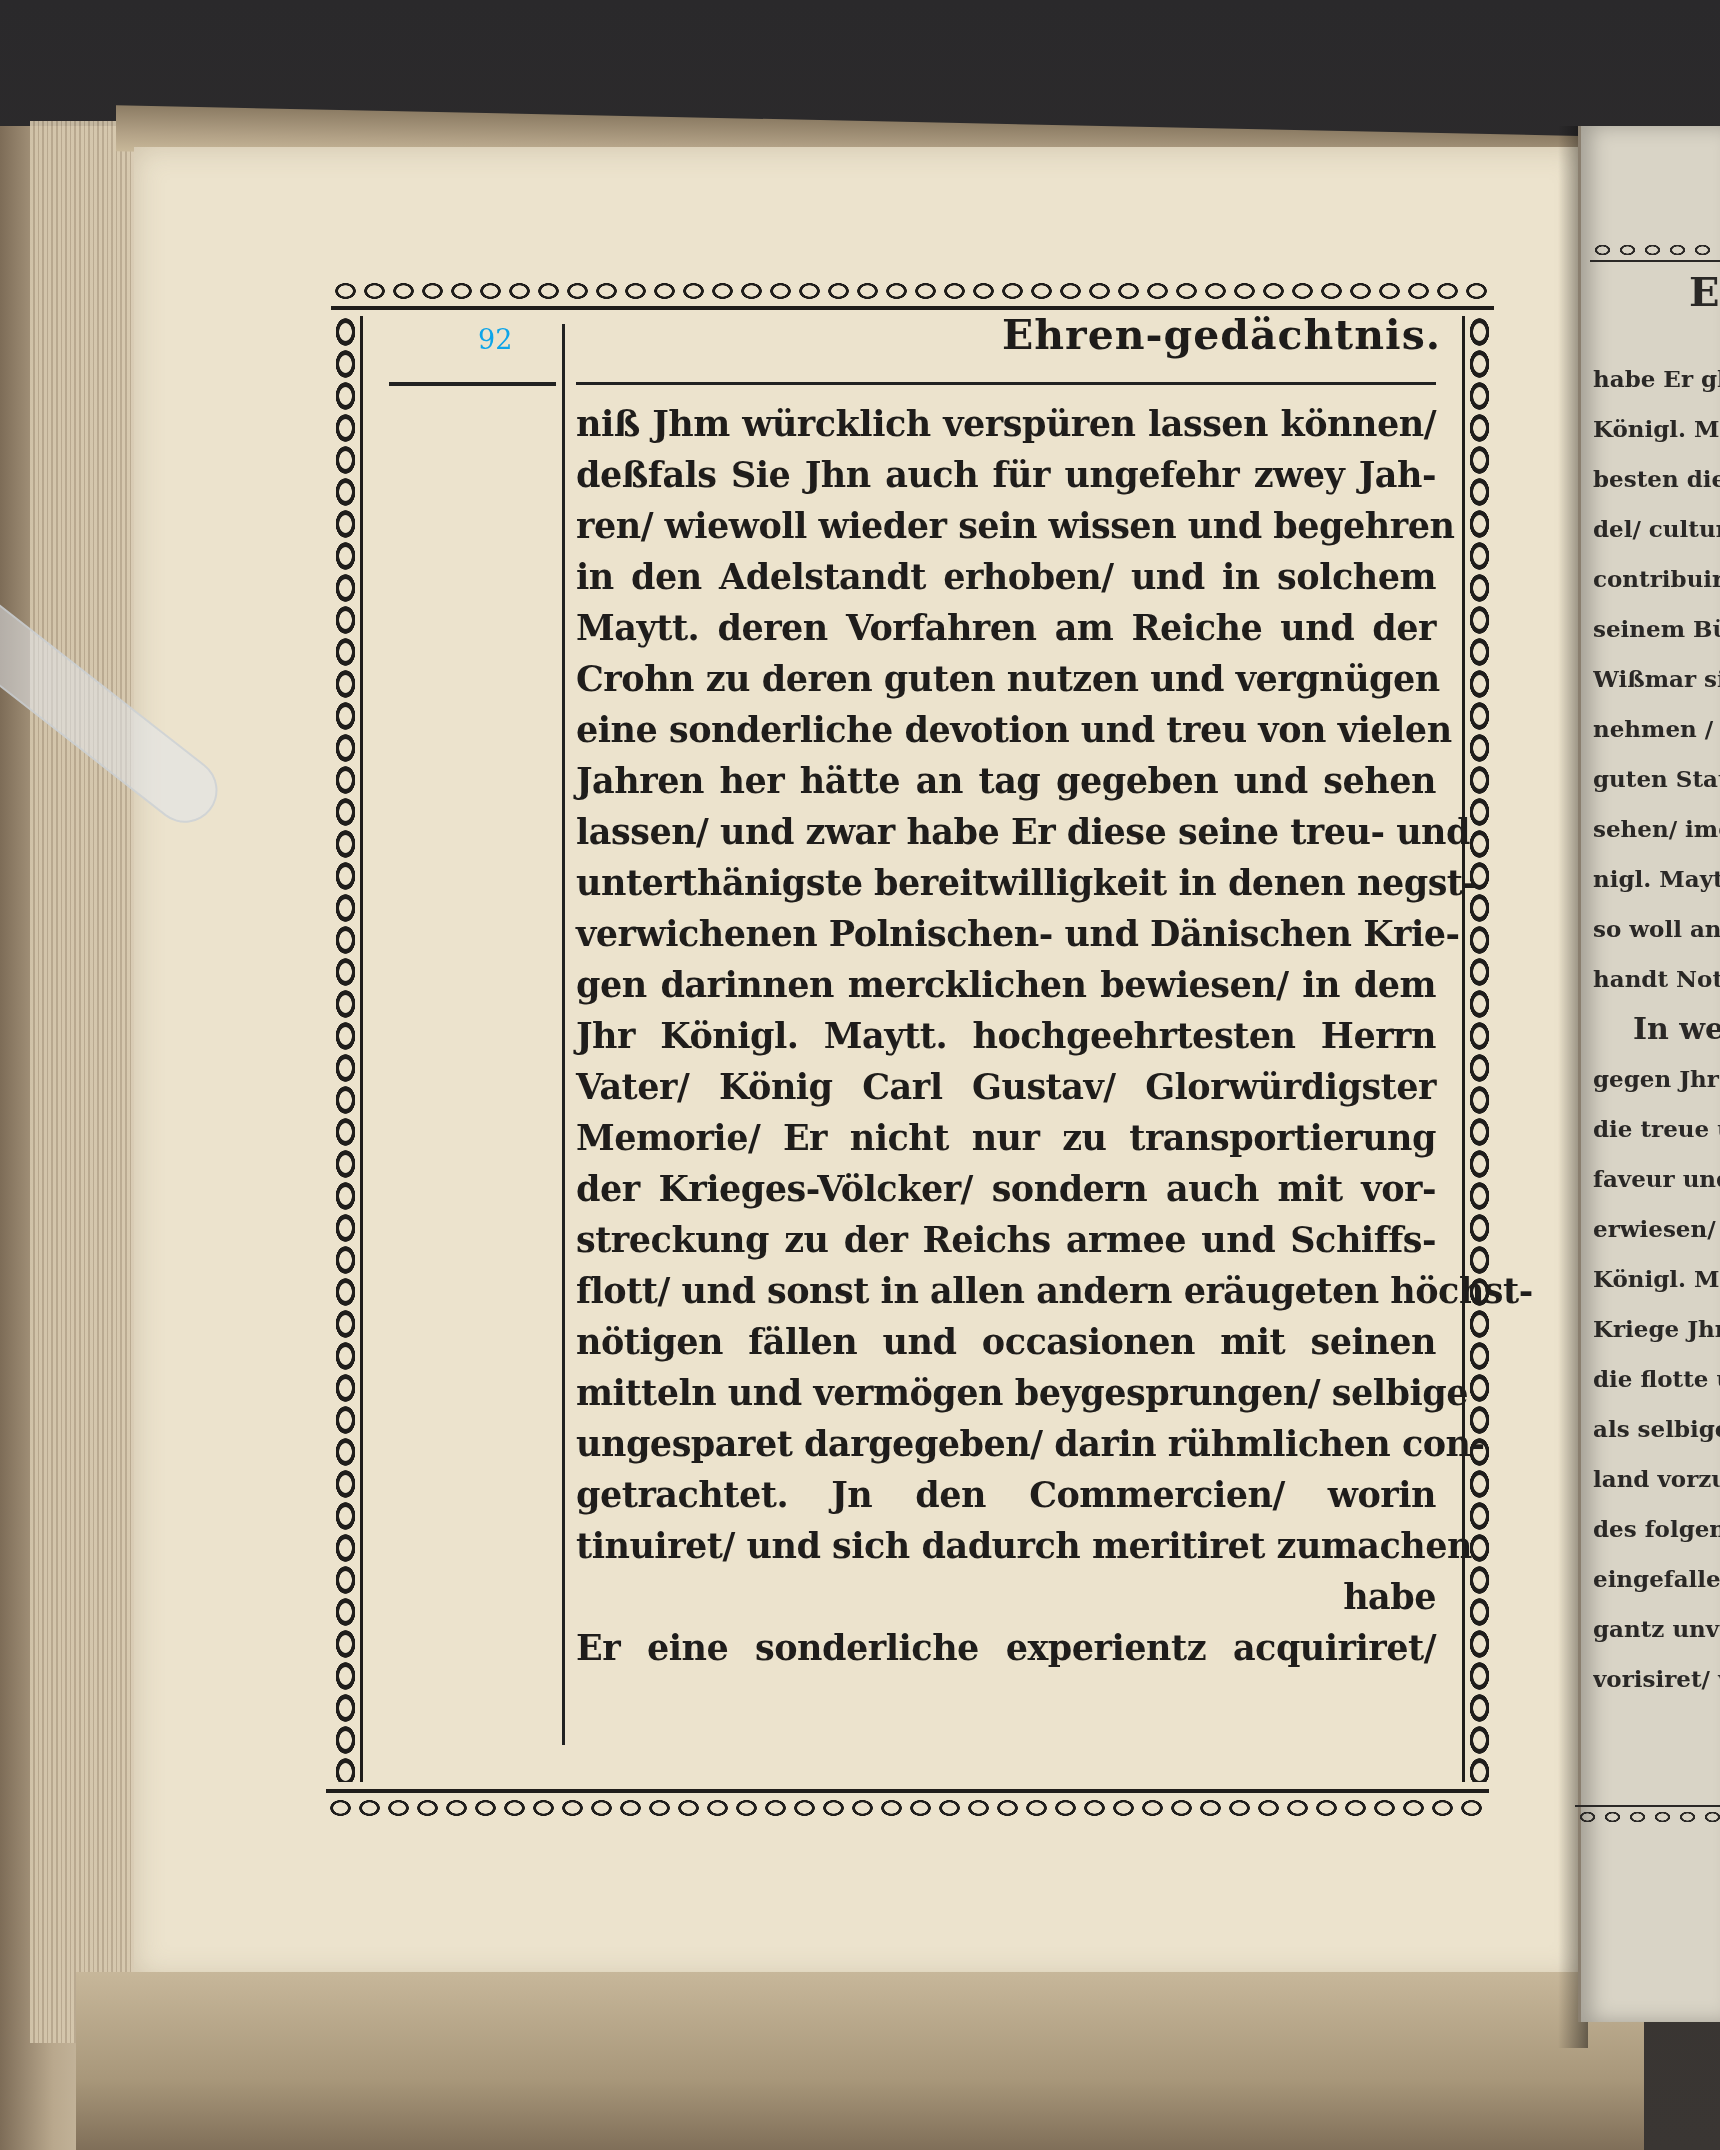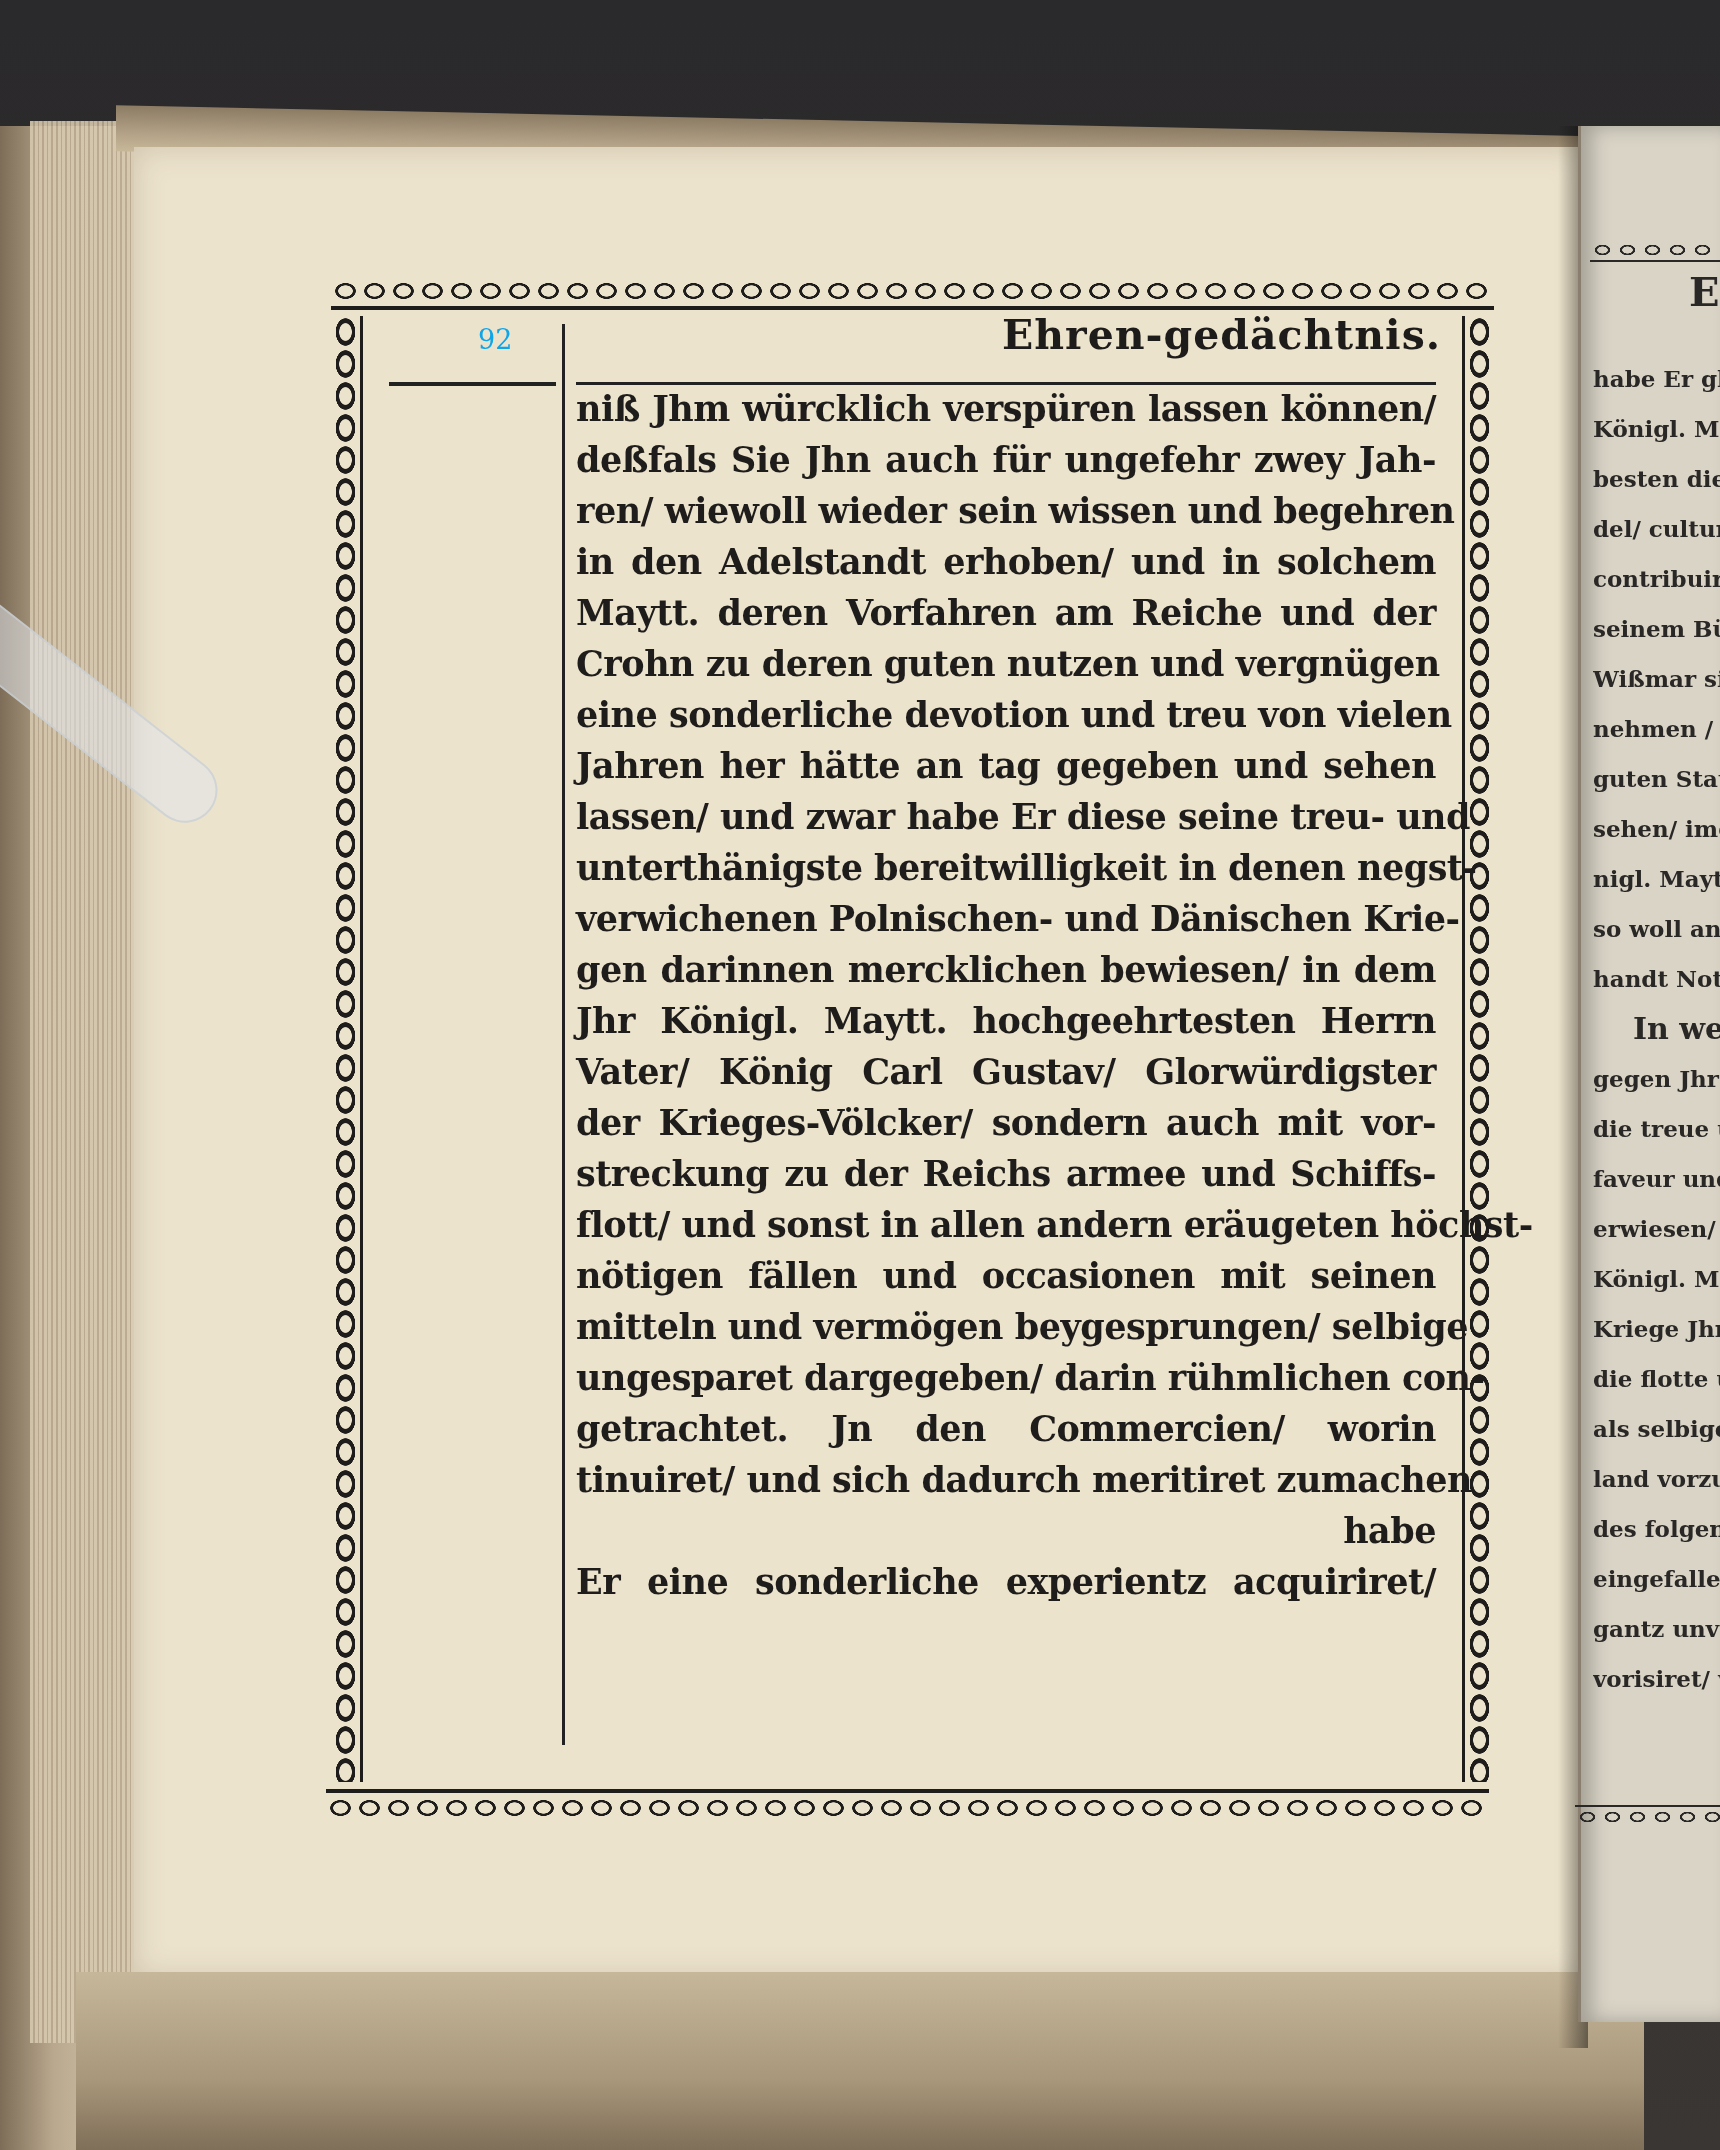--- a/index.html
+++ b/index.html
@@ -26,21 +26,21 @@
       background-size:29px 32px;}
   .border-v.left{left:0;top:40px;height:1466px;border-right:3.5px solid #1f1d1b;}
   .border-v.right{right:0;top:40px;height:1466px;border-left:3.5px solid #1f1d1b;}
 
   .page-number{position:absolute;left:478px;top:324px;font-size:27px;color:#0ea5e9;}
   .margin-rule{position:absolute;left:389px;top:382px;width:167px;height:3.5px;background:#222;}
   .col-rule{position:absolute;left:562px;top:324px;width:2.5px;height:1421px;background:#222;}
   .head-rule{position:absolute;left:576px;top:382px;width:860px;height:3px;background:#222;}
   .running-head{position:absolute;left:576px;top:311px;width:865px;text-align:right;font-family:"DejaVu Serif",serif;font-weight:bold;font-size:41px;color:#1e1c1a;letter-spacing:1px;}
 
-  .body-text{position:absolute;left:576px;top:383px;width:860px;}
+  .body-text{position:absolute;left:576px;top:398px;width:860px;}
   .line{height:51px;line-height:51px;font-family:"DejaVu Serif",serif;font-weight:bold;font-size:35px;color:#1f1d1b;white-space:nowrap;text-align:justify;text-align-last:justify;letter-spacing:-0.5px;}
   .line.last{text-align:right;text-align-last:right;}
 
   .facing-text{position:absolute;left:1593px;top:354px;width:131px;overflow:hidden;}
   .facing-head{position:absolute;left:1689px;top:268px;font-family:"DejaVu Serif",serif;font-weight:bold;font-size:40px;color:#2a2826;}
   .facing-border{position:absolute;left:1590px;top:240px;width:131px;height:20px;background:radial-gradient(ellipse 12px 8px at 50% 50%, transparent 5px,#2a2826 5.6px,#2a2826 7.6px,transparent 8px);background-size:25px 20px;border-bottom:2.5px solid #2a2826;}
   .facing-border-bottom{position:absolute;left:1575px;top:1805px;width:147px;height:20px;background:radial-gradient(ellipse 12px 8px at 50% 50%, transparent 5px,#2a2826 5.6px,#2a2826 7.6px,transparent 8px);background-size:25px 20px;border-top:2.5px solid #2a2826;}
   .facing-line{height:50px;line-height:50px;font-family:"DejaVu Serif",serif;font-weight:bold;font-size:23px;color:#2a2826;white-space:nowrap;}
   .facing-line.indent{padding-left:40px;font-size:30px;}
 </style>
@@ -78,20 +78,21 @@
   <div class="line">Maytt. deren Vorfahren am Reiche und der</div>
   <div class="line">Crohn zu deren guten nutzen und vergnügen</div>
   <div class="line">eine sonderliche devotion und treu von vielen</div>
   <div class="line">Jahren her hätte an tag gegeben und sehen</div>
   <div class="line">lassen/ und zwar habe Er diese seine treu- und</div>
   <div class="line">unterthänigste bereitwilligkeit in denen negst-</div>
   <div class="line">verwichenen Polnischen- und Dänischen Krie-</div>
   <div class="line">gen darinnen mercklichen bewiesen/ in dem</div>
   <div class="line">Jhr Königl. Maytt. hochgeehrtesten Herrn</div>
   <div class="line">Vater/ König Carl Gustav/ Glorwürdigster</div>
+  <div class="line">Memorie/ Er nicht nur zu transportierung</div>
   <div class="line">der Krieges-Völcker/ sondern auch mit vor-</div>
   <div class="line">streckung zu der Reichs armee und Schiffs-</div>
   <div class="line">flott/ und sonst in allen andern eräugeten höchst-</div>
   <div class="line">nötigen fällen und occasionen mit seinen</div>
   <div class="line">mitteln und vermögen beygesprungen/ selbige</div>
   <div class="line">ungesparet dargegeben/ darin rühmlichen con-</div>
   <div class="line">getrachtet. Jn den Commercien/ worin</div>
   <div class="line">tinuiret/ und sich dadurch meritiret zumachen</div>
   <div class="line last">habe</div>
   <div class="line">Er eine sonderliche experientz acquiriret/</div>

